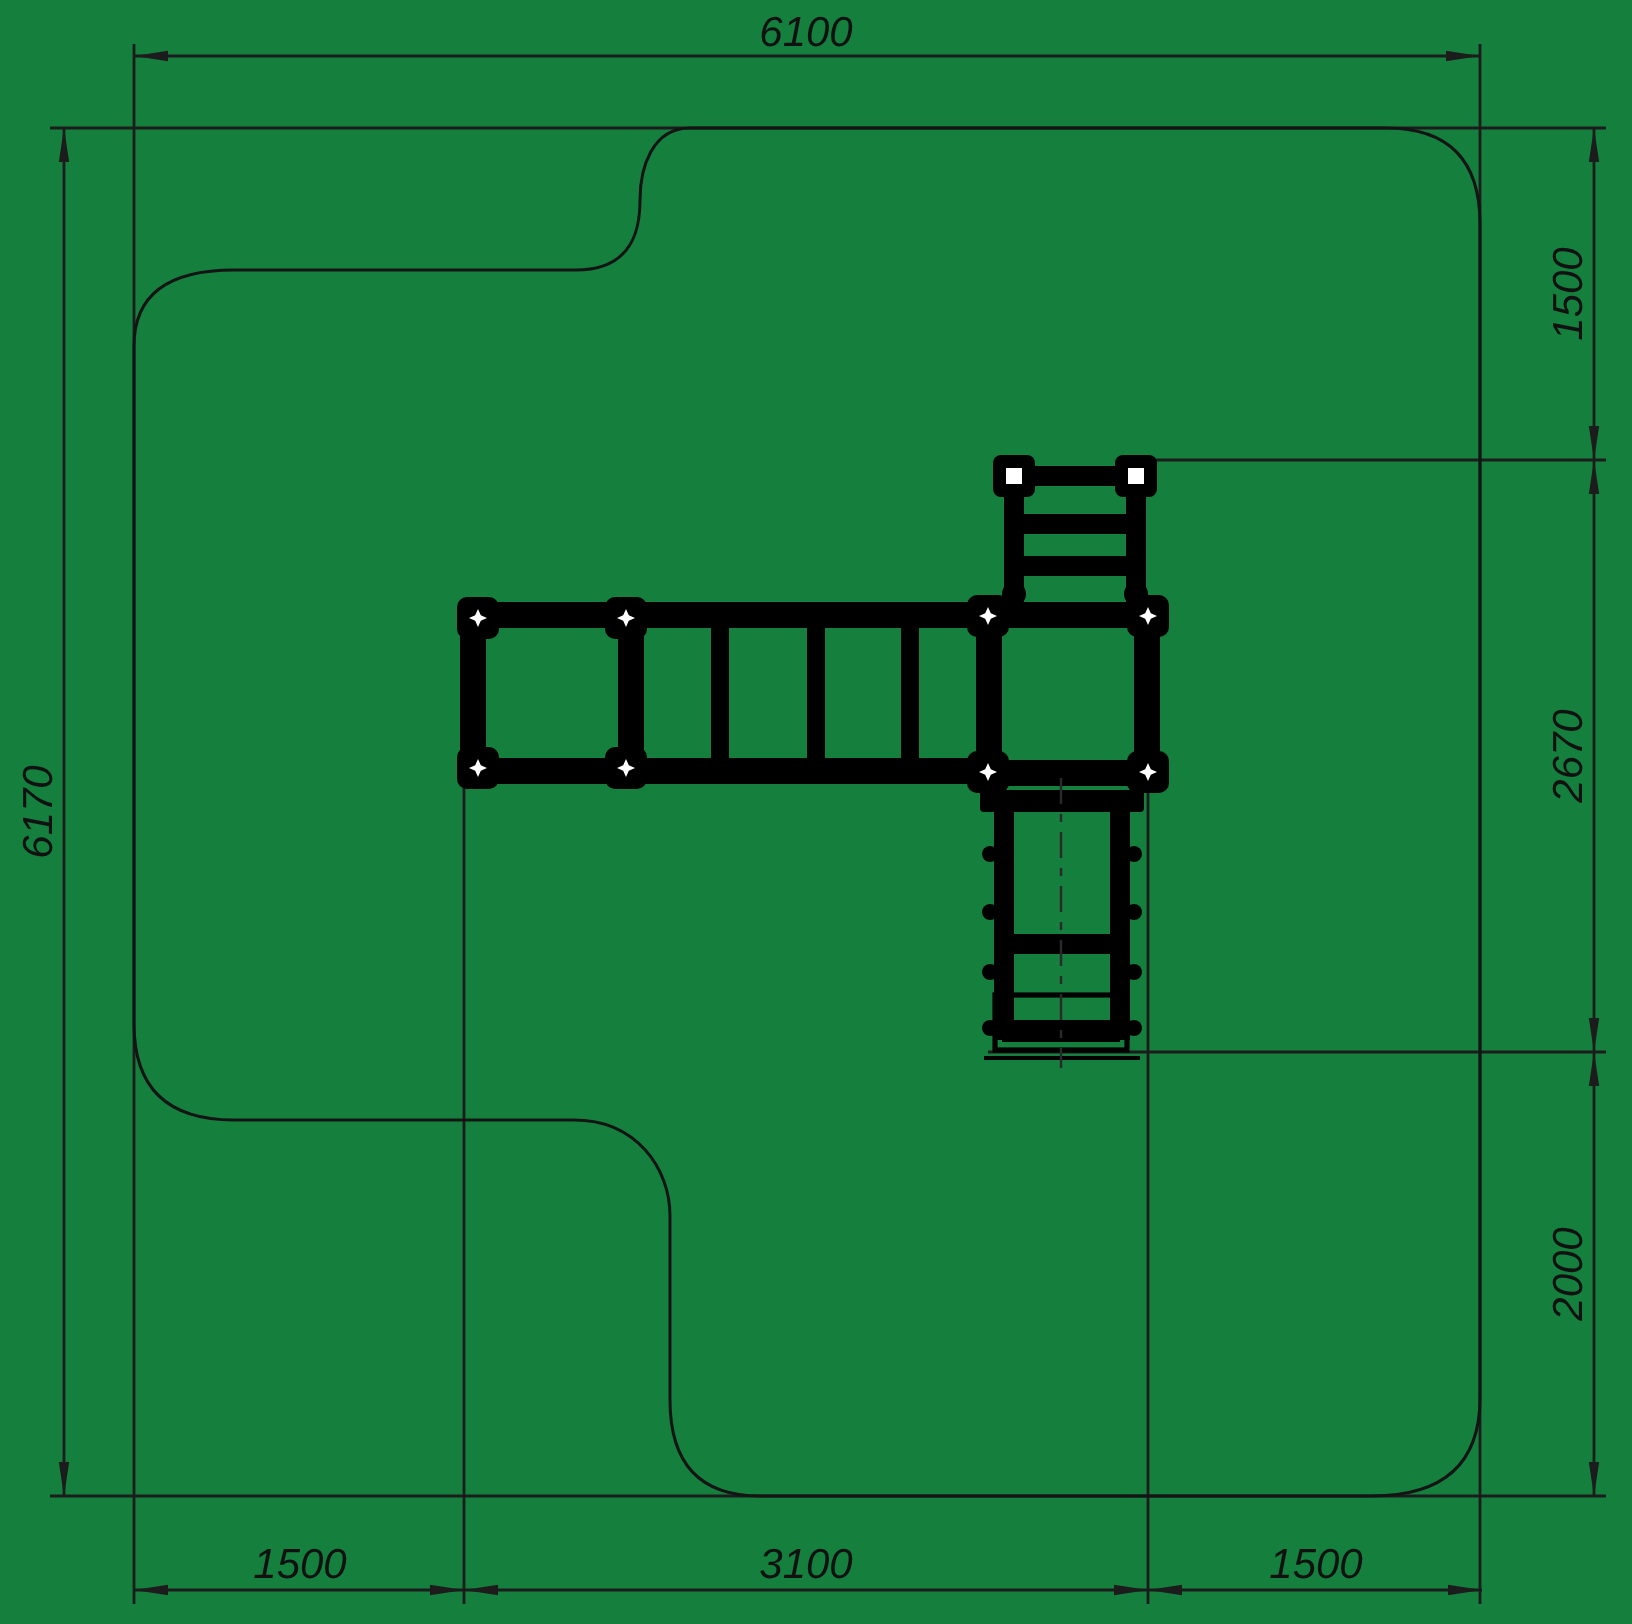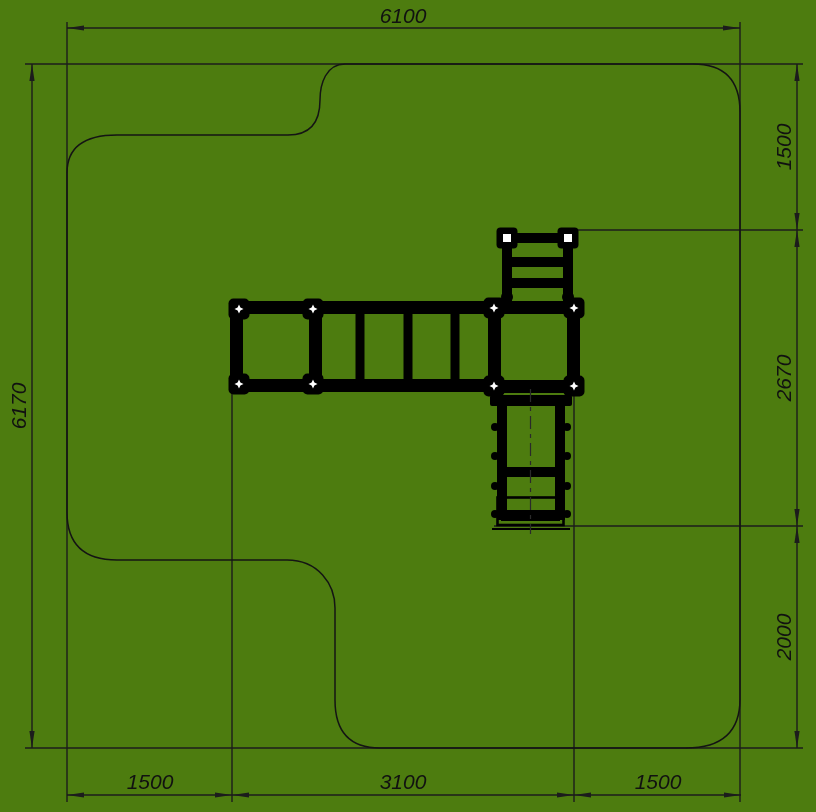--- a/index.html
+++ b/index.html
@@ -1,19 +1,19 @@
 <!DOCTYPE html>
 <html><head>
 <meta charset="utf-8">
 <style>
   html,body{margin:0;padding:0;background:#ffffff;}
   .sheet{
     position:relative;
     width:816px;height:812px;
-    background:#4d7c0f;
+    background:#15803d;
     overflow:hidden;
     font-family:"Liberation Sans",sans-serif;
   }
   svg{position:absolute;left:0;top:0;}
   .thin{stroke:#1c1c1c;stroke-width:1.4;fill:none;}
   .outline{stroke:#141414;stroke-width:1.5;fill:none;}
   .arrow{fill:#1c1c1c;stroke:none;}
   .steel{fill:#000;stroke:none;}
   .frame{fill:none;stroke:#000;stroke-width:13;}
   .mark{fill:#fff;stroke:none;}

